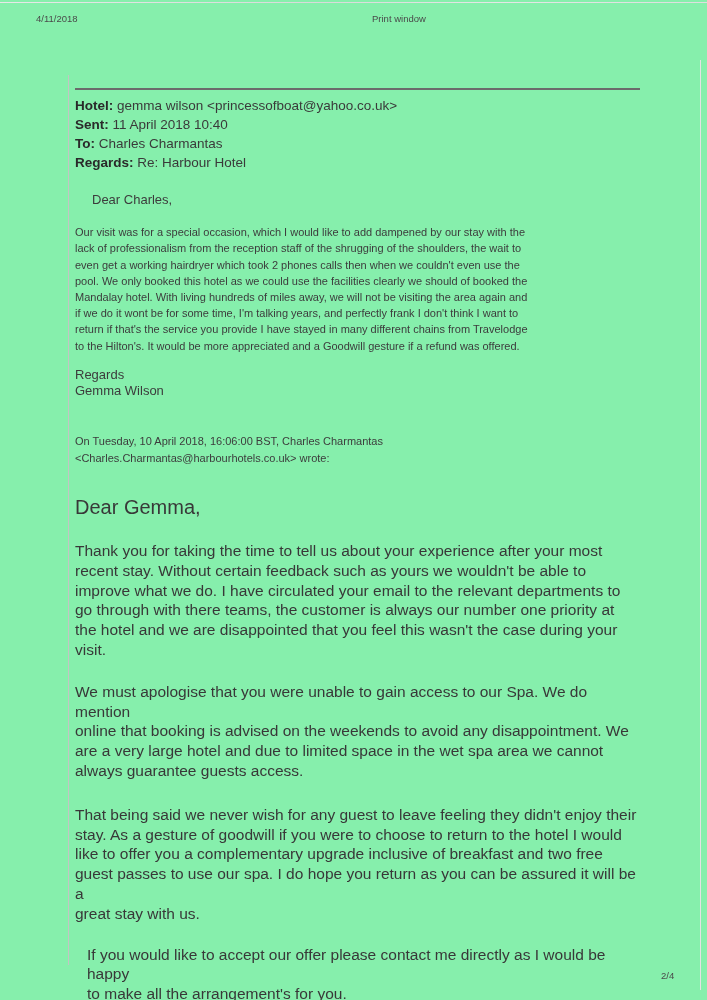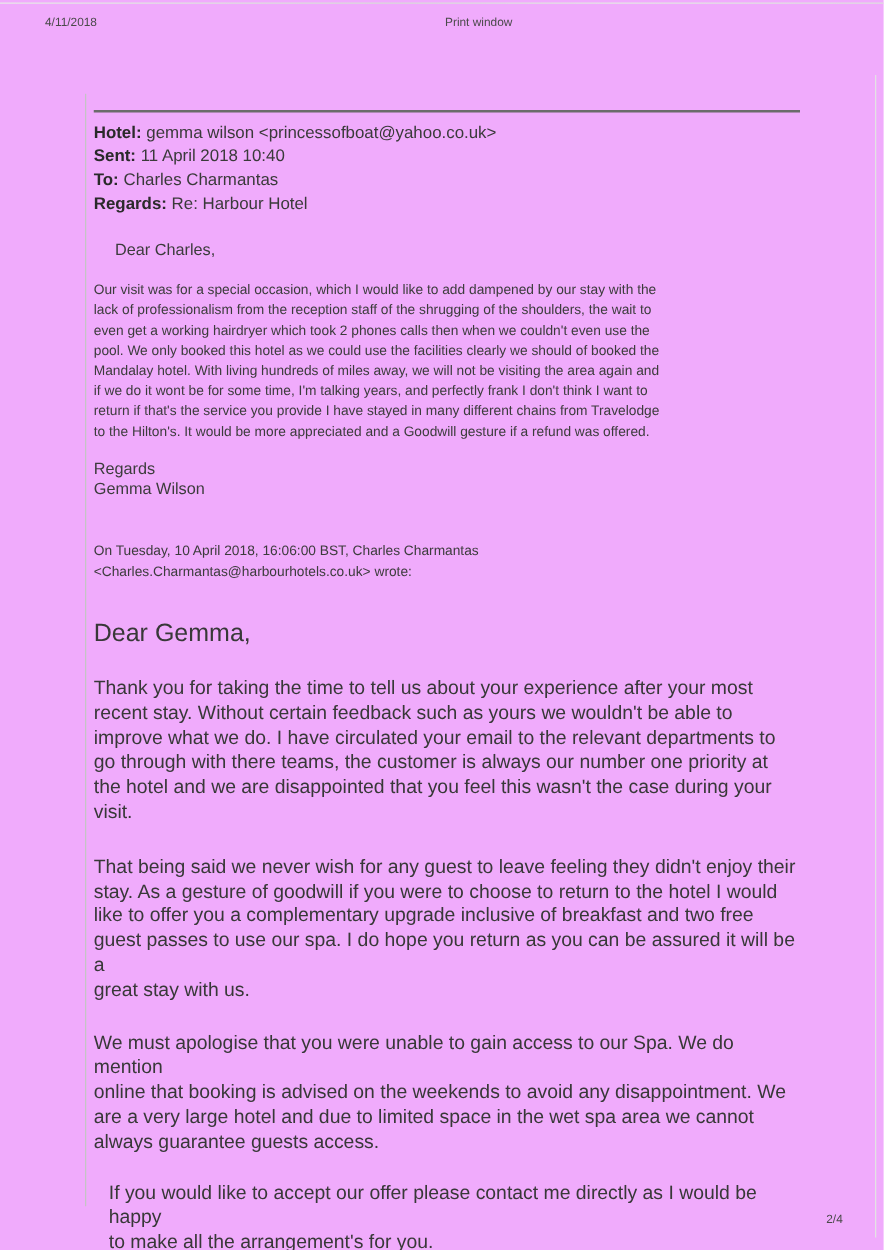--- a/index.html
+++ b/index.html
@@ -4,21 +4,21 @@
 <style>
   html, body {
     margin: 0;
     padding: 0;
     background: #ffffff;
   }
   .page {
     position: relative;
     width: 707px;
     height: 1000px;
-    background: #f0abfc;
+    background: #86efac;
     font-family: "Liberation Sans", sans-serif;
     color: #3c3c3c;
     overflow: hidden;
   }
   
   .scan-top-line {
     position: absolute;
     top: 2px;
     left: 0;
     width: 100%;
@@ -38,21 +38,21 @@
   .print-date {
     position: absolute;
     top: 13px;
     left: 36px;
     font-size: 9.5px;
     color: #4a4a4a;
   }
   .print-title {
     position: absolute;
     top: 13px;
-    left: 356px;
+    left: 372px;
     font-size: 9.5px;
     color: #4a4a4a;
   }
   .page-number {
     position: absolute;
     top: 970px;
     left: 661px;
     font-size: 9.5px;
     color: #4a4a4a;
   }
@@ -179,29 +179,29 @@
 &lt;Charles.Charmantas@harbourhotels.co.uk&gt; wrote:</p>
 
     <p class="reply-salutation">Dear Gemma,</p>
 
     <p class="reply-p reply-p1 prewrap">Thank you for taking the time to tell us about your experience after your most
 recent stay. Without certain feedback such as yours we wouldn't be able to
 improve what we do. I have circulated your email to the relevant departments to
 go through with there teams, the customer is always our number one priority at
 the hotel and we are disappointed that you feel this wasn't the case during your
 visit.</p>
+    <p class="reply-p reply-p2 prewrap">We must apologise that you were unable to gain access to our Spa. We do mention
+online that booking is advised on the weekends to avoid any disappointment. We
+are a very large hotel and due to limited space in the wet spa area we cannot
+always guarantee guests access.</p>
     <p class="reply-p reply-p3 prewrap">That being said we never wish for any guest to leave feeling they didn't enjoy their
 stay. As a gesture of goodwill if you were to choose to return to the hotel I would
 like to offer you a complementary upgrade inclusive of breakfast and two free
 guest passes to use our spa. I do hope you return as you can be assured it will be a
 great stay with us.</p>
-    <p class="reply-p reply-p2 prewrap">We must apologise that you were unable to gain access to our Spa. We do mention
-online that booking is advised on the weekends to avoid any disappointment. We
-are a very large hotel and due to limited space in the wet spa area we cannot
-always guarantee guests access.</p>
     <p class="reply-p reply-p4 prewrap">If you would like to accept our offer please contact me directly as I would be happy
 to make all the arrangement's for you.</p>
 
   </div>
 
   <div class="page-number">2/4</div>
 
 </div>
 
 </body></html>

